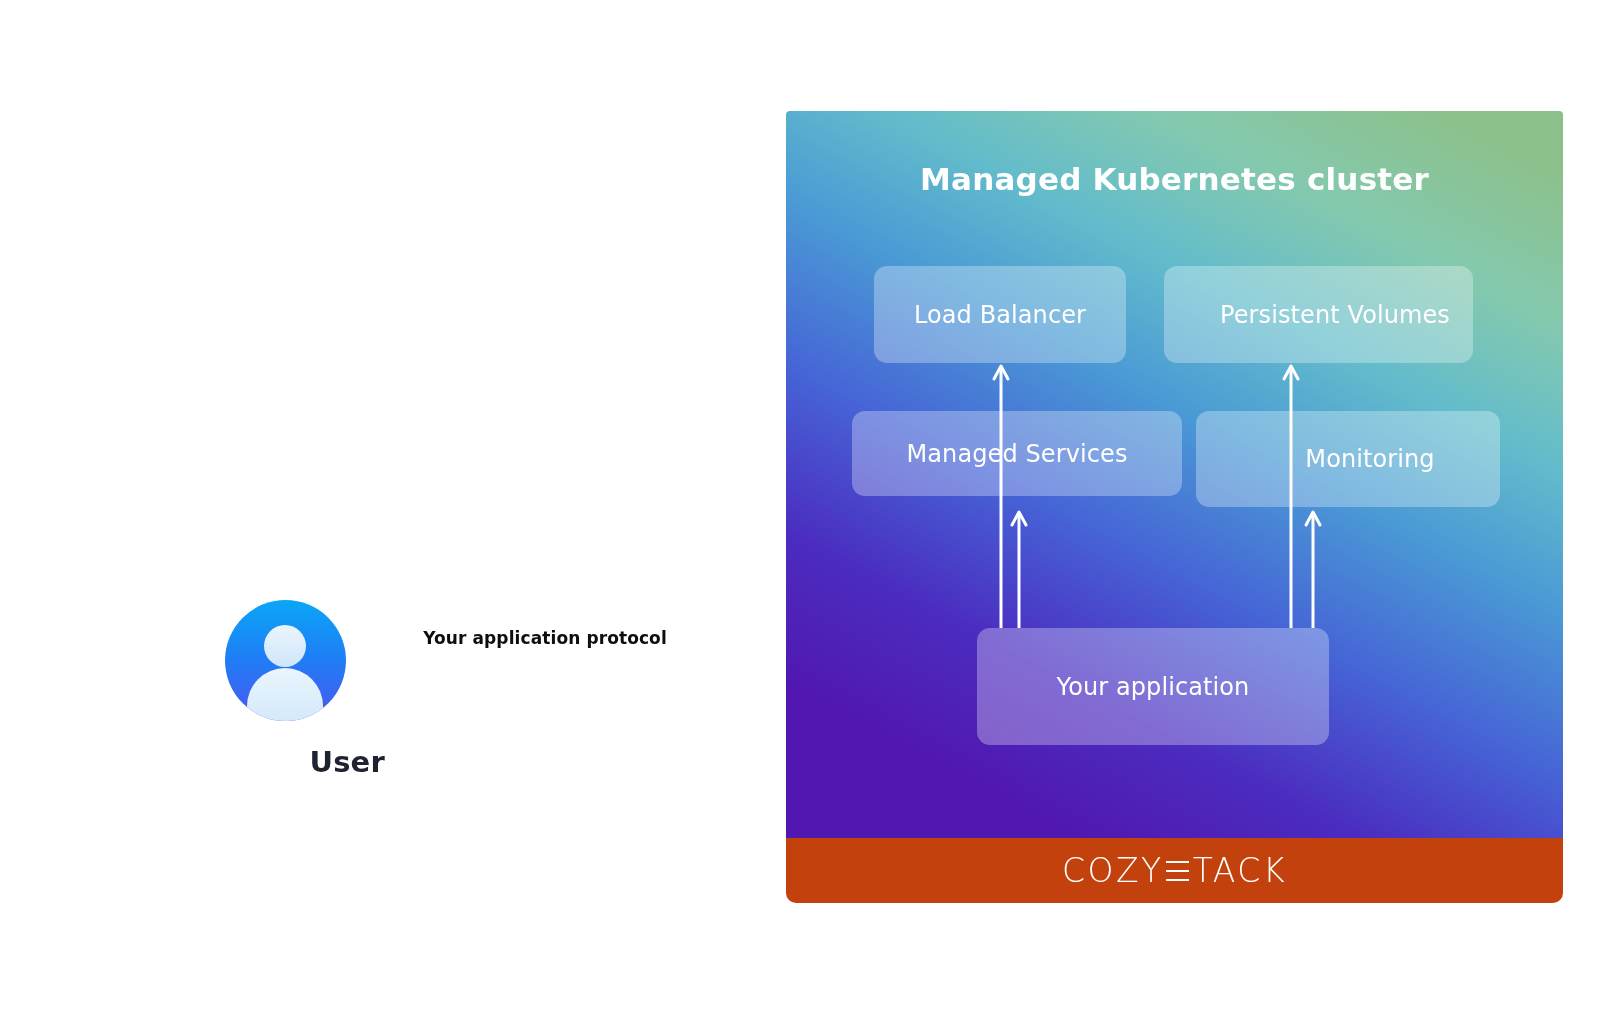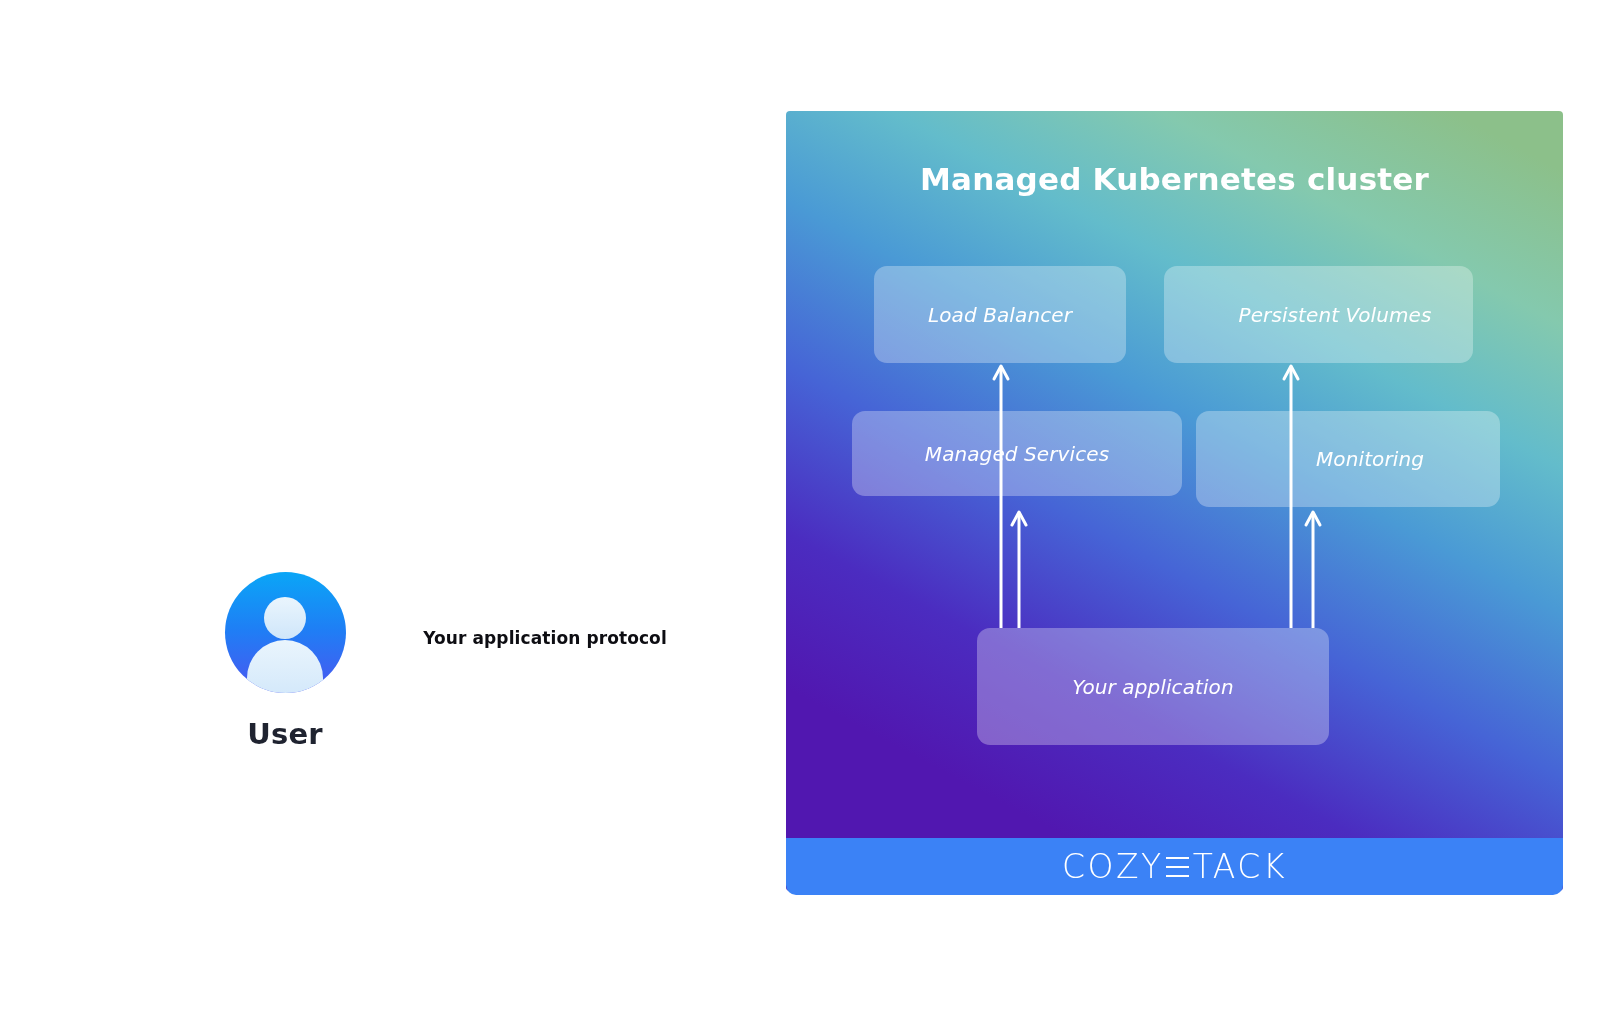--- a/index.html
+++ b/index.html
@@ -19,23 +19,23 @@
 
   .stage {
     position: absolute;
     inset: 0;
   }
 
   
   .actor {
     position: absolute;
     left: 185px;
-    top: 572px;
+    top: 600px;
     width: 200px;
-    text-align: center;
+    text-align: right;
   }
   .avatar {
     width: 121px;
     height: 121px;
     border-radius: 50%;
     margin: 0 auto;
     background: linear-gradient(180deg, #0aa6f7 0%, #1f7ef5 48%, #4b56f0 100%);
     position: relative;
     overflow: hidden;
   }
@@ -122,25 +122,24 @@
   }
 
   .node {
     position: absolute;
     border-radius: 13px;
     background: rgba(255, 255, 255, 0.30);
     display: flex;
     align-items: center;
     justify-content: center;
     color: #ffffff;
-    font-size: 20px;
+    font-size: 24px;
     font-weight: 400;
     letter-spacing: 0.1px;
     z-index: 3;
-    font-style: italic;
   }
 
   .node-load-balancer     { left:  88px; top: 155px; width: 252px; height: 97px; }
   .node-persistent-volumes{ left: 378px; top: 155px; width: 276px; height: 97px; padding-left: 33px; }
   .node-managed-services  { left:  66px; top: 300px; width: 330px; height: 85px; }
   .node-monitoring        { left: 410px; top: 300px; width: 260px; height: 96px; padding-left: 44px; }
   .node-your-application  { left: 191px; top: 517px; width: 352px; height: 117px; }
 
   
   .flows {
@@ -148,22 +147,22 @@
     inset: 0;
     z-index: 2;
   }
 
   
   .brandbar {
     position: absolute;
     left: 786px;
     top: 838px;
     width: 777px;
-    height: 57px;
-    background: #3b82f6;
+    height: 65px;
+    background: #c2410c;
     border-radius: 0 0 10px 10px;
     display: flex;
     align-items: center;
     justify-content: center;
   }
   .brand {
     display: flex;
     align-items: center;
     justify-content: center;
     color: #ffffff;

